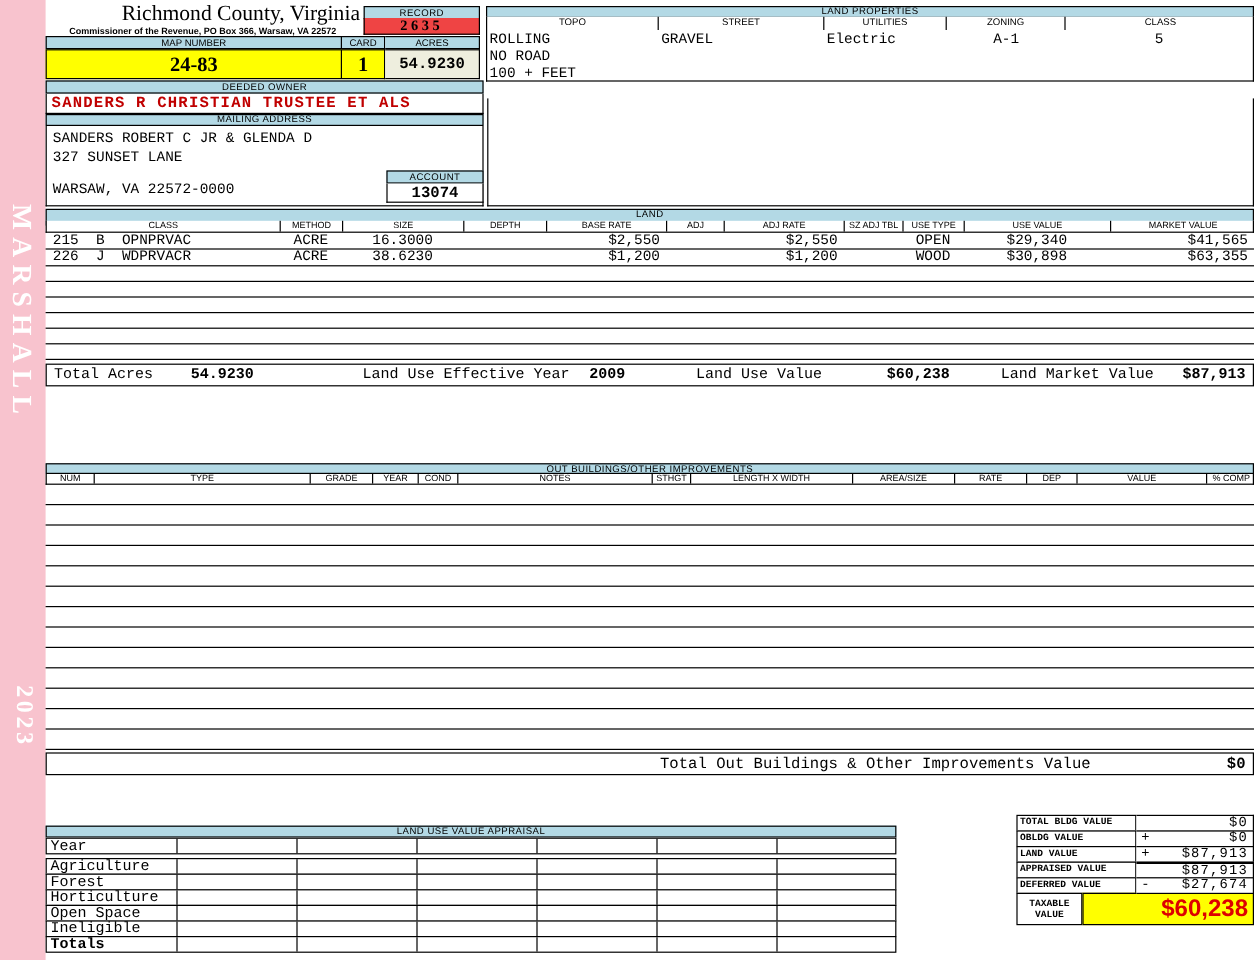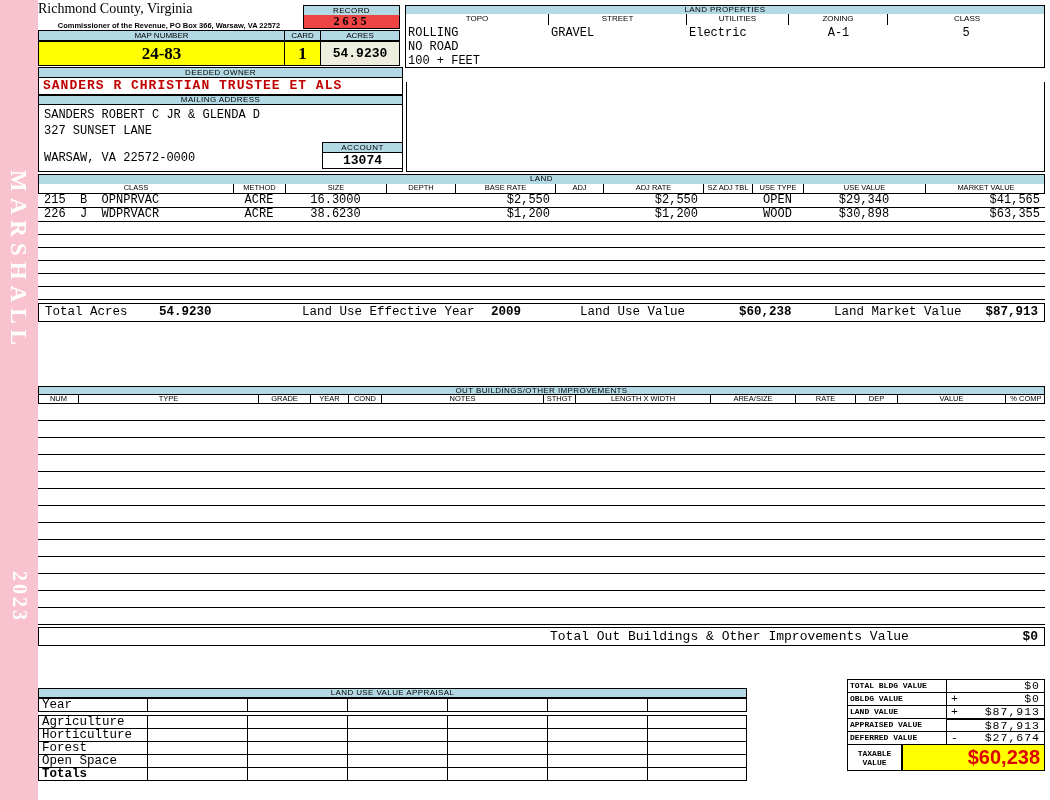--- a/index.html
+++ b/index.html
@@ -21,21 +21,21 @@
   #vendor-vtext { top:170px; left:5px; font-size:23px; letter-spacing:6px; }
   #year-vtext   { top:571px; left:8px; font-size:20px; letter-spacing:3px; }
 
   
   .bluehead {
     background:#B3D9E5; border:1px solid #000; text-align:center;
     font-size:8px; letter-spacing:0.4px; color:#000; overflow:hidden;
   }
 
   
-  #county-title { left:38px; top:1px; width:262px; text-align:left; font-size:14px; }
+  #county-title { left:38px; top:1px; width:262px; text-align:right; font-size:18px; }
   #commissioner-line { left:38px; top:21px; width:262px; text-align:center; font-size:7.5px; font-weight:bold; }
 
   #record-head { left:303px; top:5px; width:97px; height:11px; line-height:9px; }
   #record-value {
     left:303px; top:15px; width:97px; height:14px; background:#ef4444;
     border:1px solid #000; border-top:none; text-align:center;
     font-weight:bold; font-size:12px; letter-spacing:3px; line-height:13px;
   }
 
   
@@ -316,39 +316,48 @@
     <div class="luva-row">
       <div class="lc">Agriculture</div>
       <div class="lc"></div>
         <div class="lc"></div>
       <div class="lc"></div>
         <div class="lc"></div>
       <div class="lc"></div>
         <div class="lc"></div>
     </div>
     <div class="luva-row">
+      <div class="lc">Forest</div>
+      <div class="lc"></div>
+        <div class="lc"></div>
+      <div class="lc"></div>
+        <div class="lc"></div>
+      <div class="lc"></div>
+        <div class="lc"></div>
+    </div>
+    <div class="luva-row">
       <div class="lc">Horticulture</div>
       <div class="lc"></div>
         <div class="lc"></div>
       <div class="lc"></div>
         <div class="lc"></div>
       <div class="lc"></div>
         <div class="lc"></div>
     </div>
     <div class="luva-row">
-      <div class="lc">Forest</div>
-      <div class="lc"></div>
-        <div class="lc"></div>
-      <div class="lc"></div>
-        <div class="lc"></div>
-      <div class="lc"></div>
-        <div class="lc"></div>
-    </div>
-    <div class="luva-row">
       <div class="lc">Open Space</div>
+      <div class="lc"></div>
+        <div class="lc"></div>
+      <div class="lc"></div>
+        <div class="lc"></div>
+      <div class="lc"></div>
+        <div class="lc"></div>
+    </div>
+    <div class="luva-row">
+      <div class="lc">Ineligible</div>
       <div class="lc"></div>
         <div class="lc"></div>
       <div class="lc"></div>
         <div class="lc"></div>
       <div class="lc"></div>
         <div class="lc"></div>
     </div>
     <div class="luva-row">
       <div class="lc luva-bold">Totals</div>
       <div class="lc"></div>

